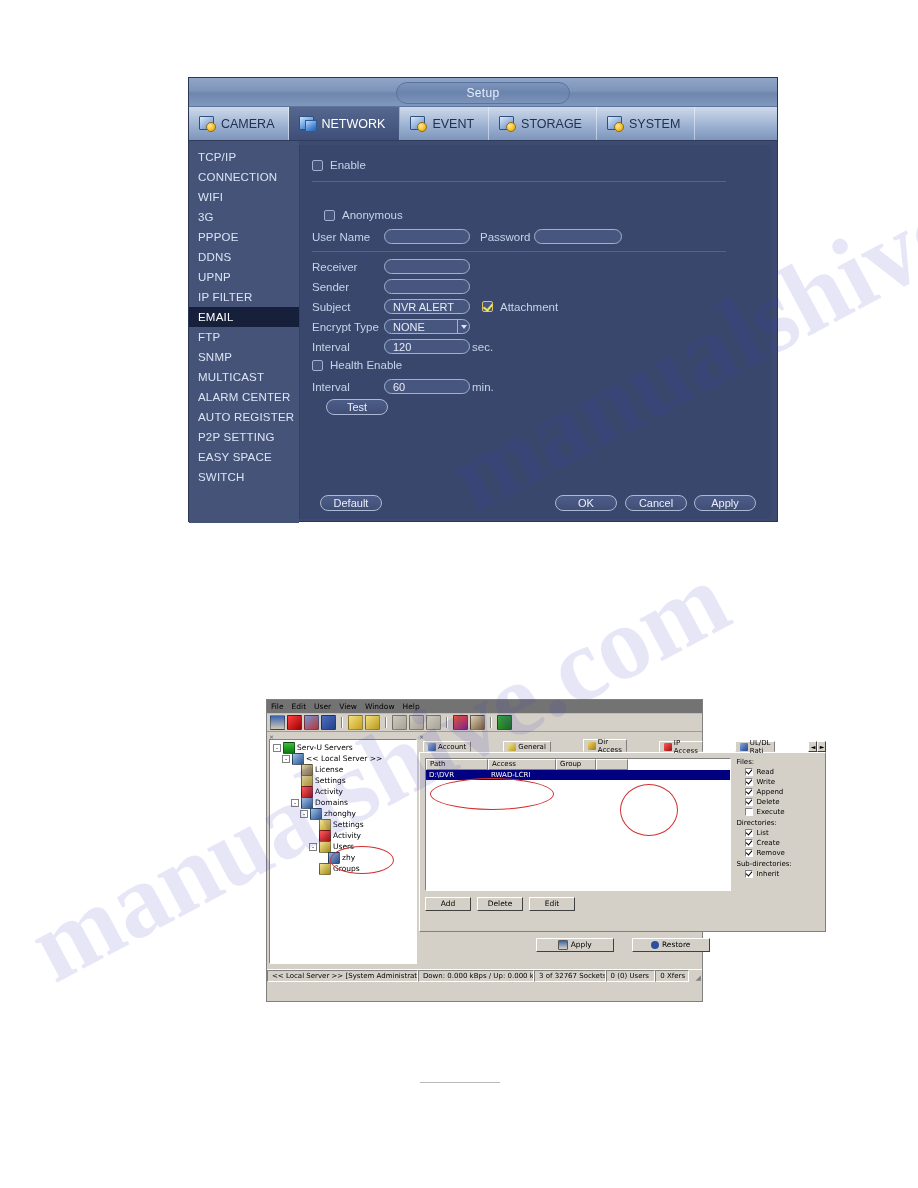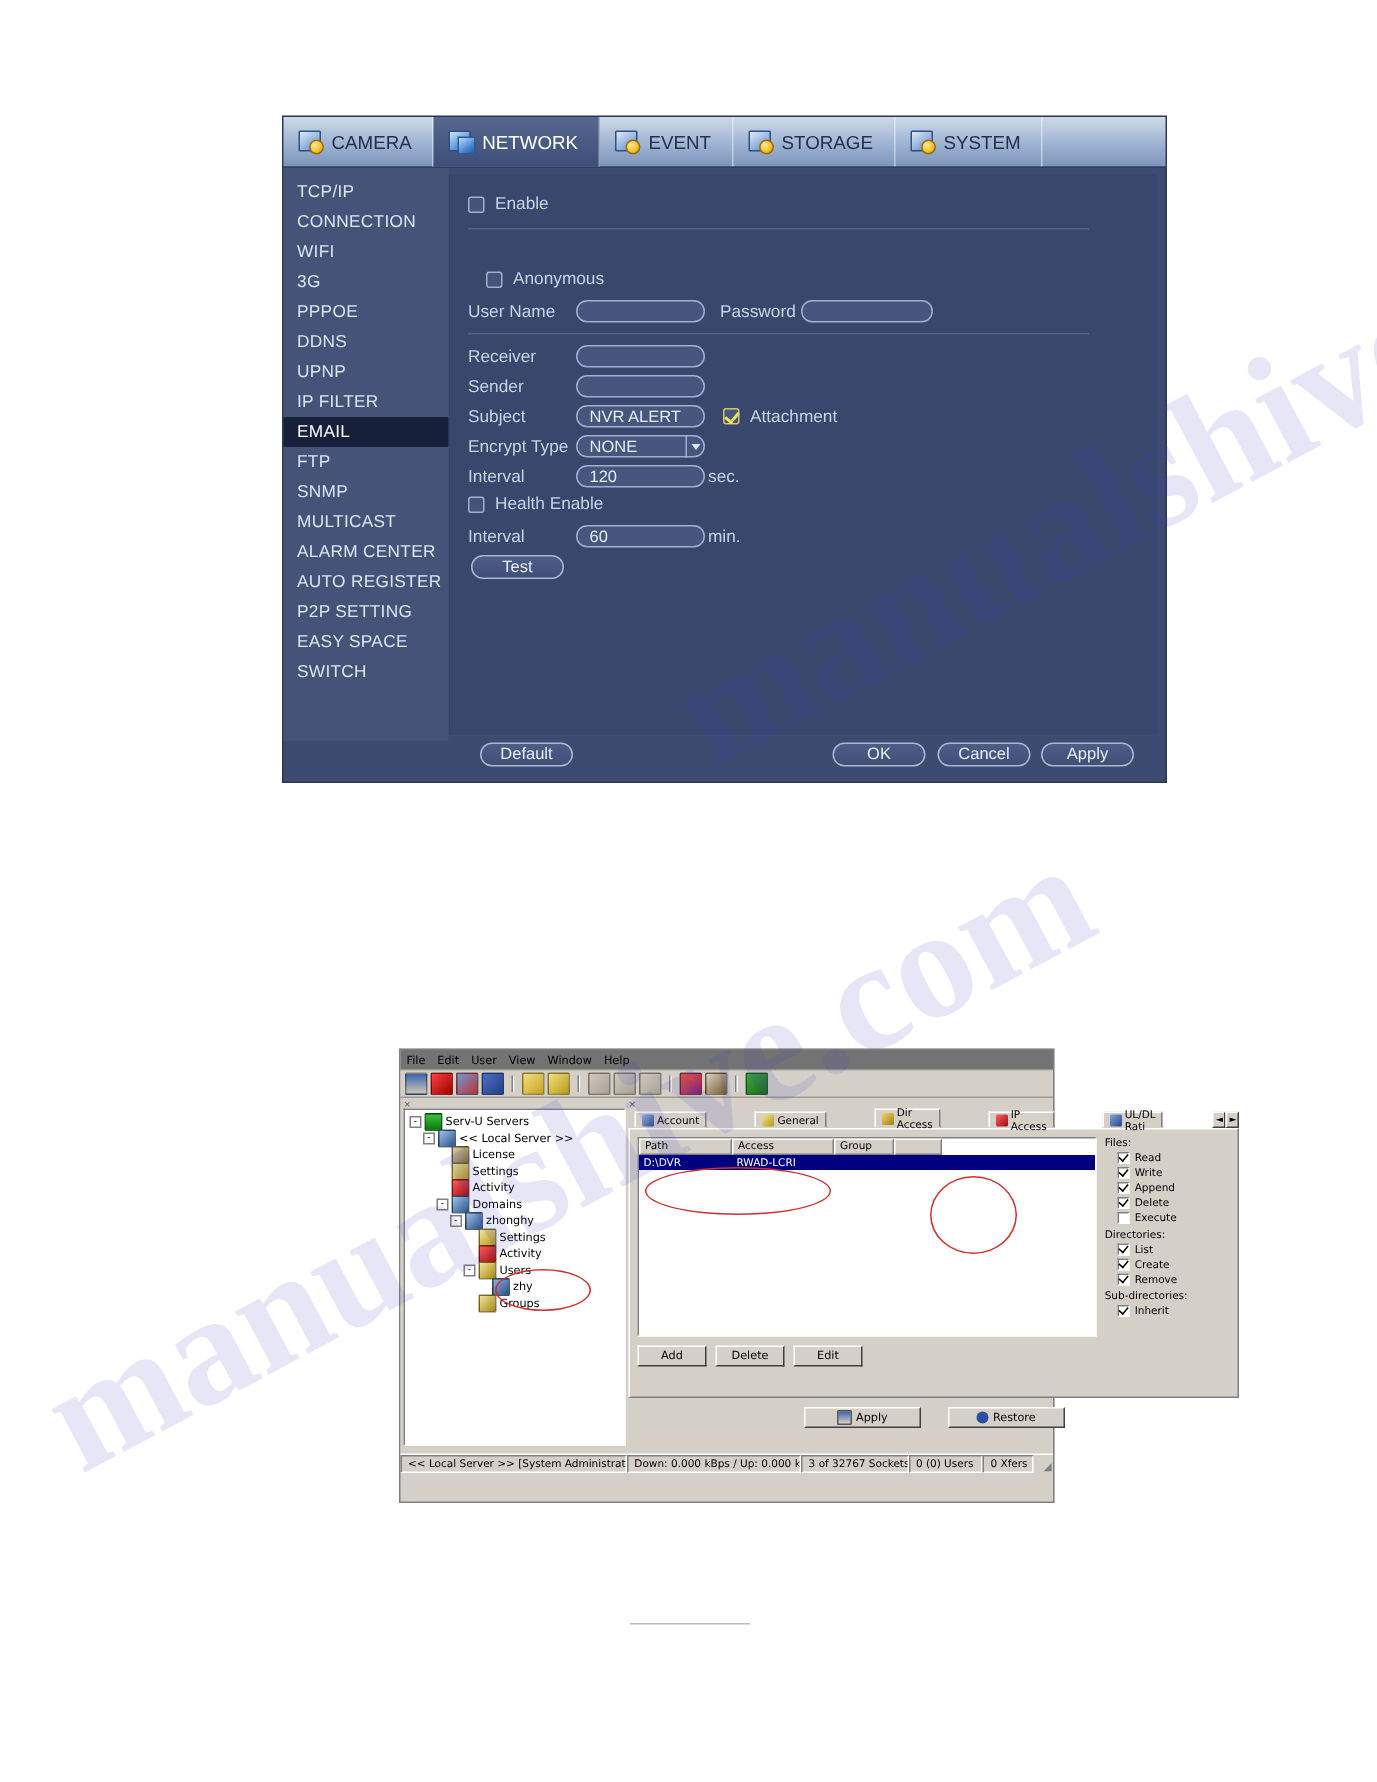--- a/index.html
+++ b/index.html
@@ -307,20 +307,23 @@
 
 <div class="page">
 
   <div class="watermark">
     <div class="wm-text wm1">manualshive.com</div>
     <div class="wm-text wm2">manualshive.com</div>
   </div>
 
   <div class="nvr">
 
+    <div class="nvr-titlebar">
+      <div class="nvr-title-pill">Setup</div>
+    </div>
 
     <div class="nvr-tabs">
       <div class="nvr-tab">
         <span class="tab-ico">
             <span class="box"></span>
             <span class="gear"></span>
           </span>
         <span>CAMERA</span>
       </div>
       <div class="nvr-tab active">
@@ -430,21 +433,21 @@
             <span class="cb"></span>
             <span class="lbl">Health Enable</span>
           </div>
 
           <div class="fld-row" style="left:12px; top:234px;">
             <span class="lbl" style="width:72px;">Interval</span>
             <span class="inp w86">60</span>
             <span class="unit" style="margin-left:2px;">min.</span>
           </div>
 
-          <div class="btn" style="position:absolute; left:14px; top:254px; width:62px;">Test</div>
+          <div class="btn" style="position:absolute; left:26px; top:254px; width:62px;">Test</div>
 
         </div>
       </div>
     </div>
 
     <div class="nvr-footer">
       <div class="btn" style="position:absolute; left:131px; top:6px; width:62px;">Default</div>
       <div class="btn" style="position:absolute; left:366px; top:6px; width:62px;">OK</div>
       <div class="btn" style="position:absolute; left:436px; top:6px; width:62px;">Cancel</div>
       <div class="btn" style="position:absolute; left:505px; top:6px; width:62px;">Apply</div>

